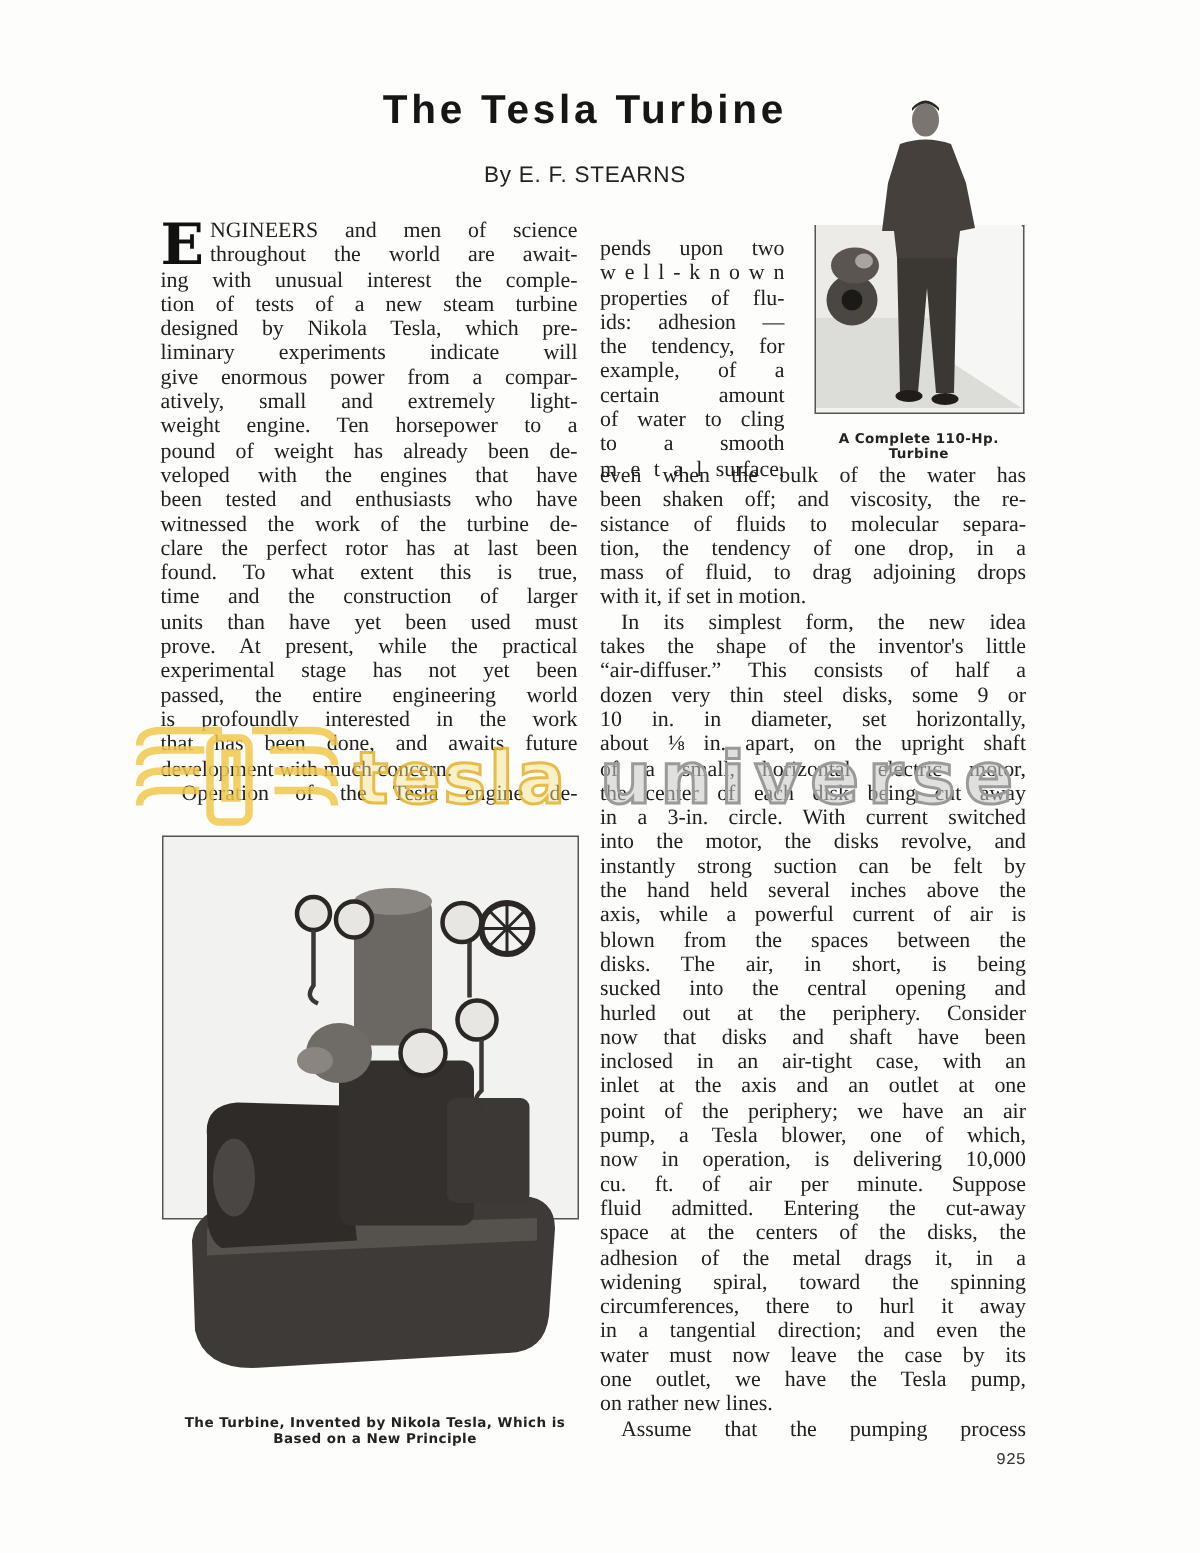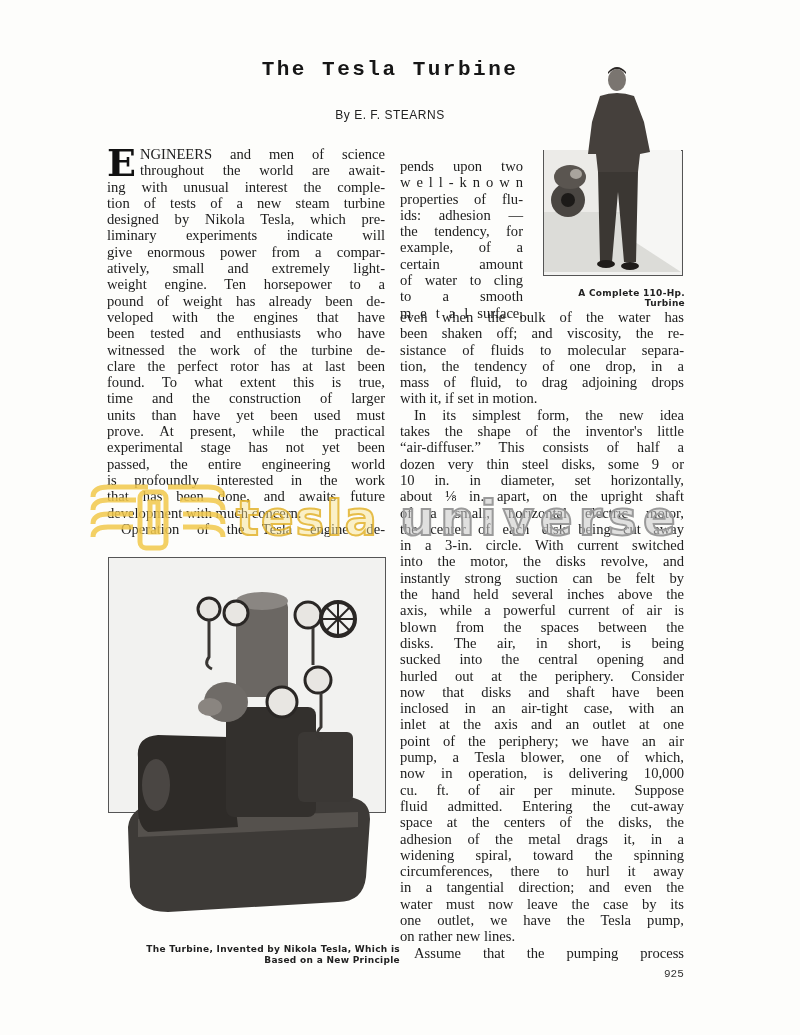--- a/index.html
+++ b/index.html
@@ -2,44 +2,44 @@
 <html><head>
 <meta charset="utf-8">
 <style>
   html, body { margin: 0; padding: 0; }
   body {
     width: 800px; height: 1035px; background: #fdfdfb; position: relative; overflow: hidden;
     font-family: "Liberation Serif", "DejaVu Serif", serif; color: #1c1c1c;
   }
   .title {
     position: absolute; left: 0; width: 780px; top: 58px; text-align: center;
-    font-family: Liberation Mono, monospace; font-weight: bold; font-size: 21px; letter-spacing: 2.5px; color: #161616;
+    font-family: Liberation Sans, sans-serif; font-weight: bold; font-size: 27px; letter-spacing: 2.5px; color: #161616;
   }
   .byline {
     position: absolute; left: 0; width: 780px; top: 108px; text-align: center;
-    font-family: "Liberation Sans", sans-serif; font-size: 12px; letter-spacing: 0.5px; color: #222;
+    font-family: "Liberation Sans", sans-serif; font-size: 15px; letter-spacing: 0.5px; color: #222;
   }
   .col {
     position: absolute; font-size: 14.6px; line-height: 16.3px; text-align: justify; color: #202020;
   }
   .col-left { left: 107px; top: 146px; width: 278px; }
   .col-right-narrow { left: 400px; top: 158px; width: 123px; }
   .col-right { left: 400px; top: 309px; width: 284px; }
   .line { display: block; text-align: justify; text-align-last: justify; white-space: nowrap; }
   .line.last { text-align-last: left; }
   .dropcap {
     float: left; font-size: 38px; line-height: 30px; font-weight: bold; margin: 2px 4px 0 0;
     font-family: "DejaVu Serif", serif; color: #111;
   }
   .photo-box {
     position: absolute; background: #f2f2f0; border: 1px solid #555;
   }
   .caption {
     position: absolute; font-family: "DejaVu Sans", sans-serif; font-weight: bold; font-size: 9px;
-    text-align: right; color: #222; letter-spacing: 0.3px;
+    text-align: center; color: #222; letter-spacing: 0.3px;
   }
   .page-number {
     position: absolute; left: 664px; top: 968px; font-size: 11px; color: #333; font-family: Liberation Mono, monospace;
   }
   .watermark { position: absolute; left: 88px; top: 482px; width: 620px; height: 70px; pointer-events: none; }
 </style>
 </head>
 <body>
 
 <div class="title">The Tesla Turbine</div>

